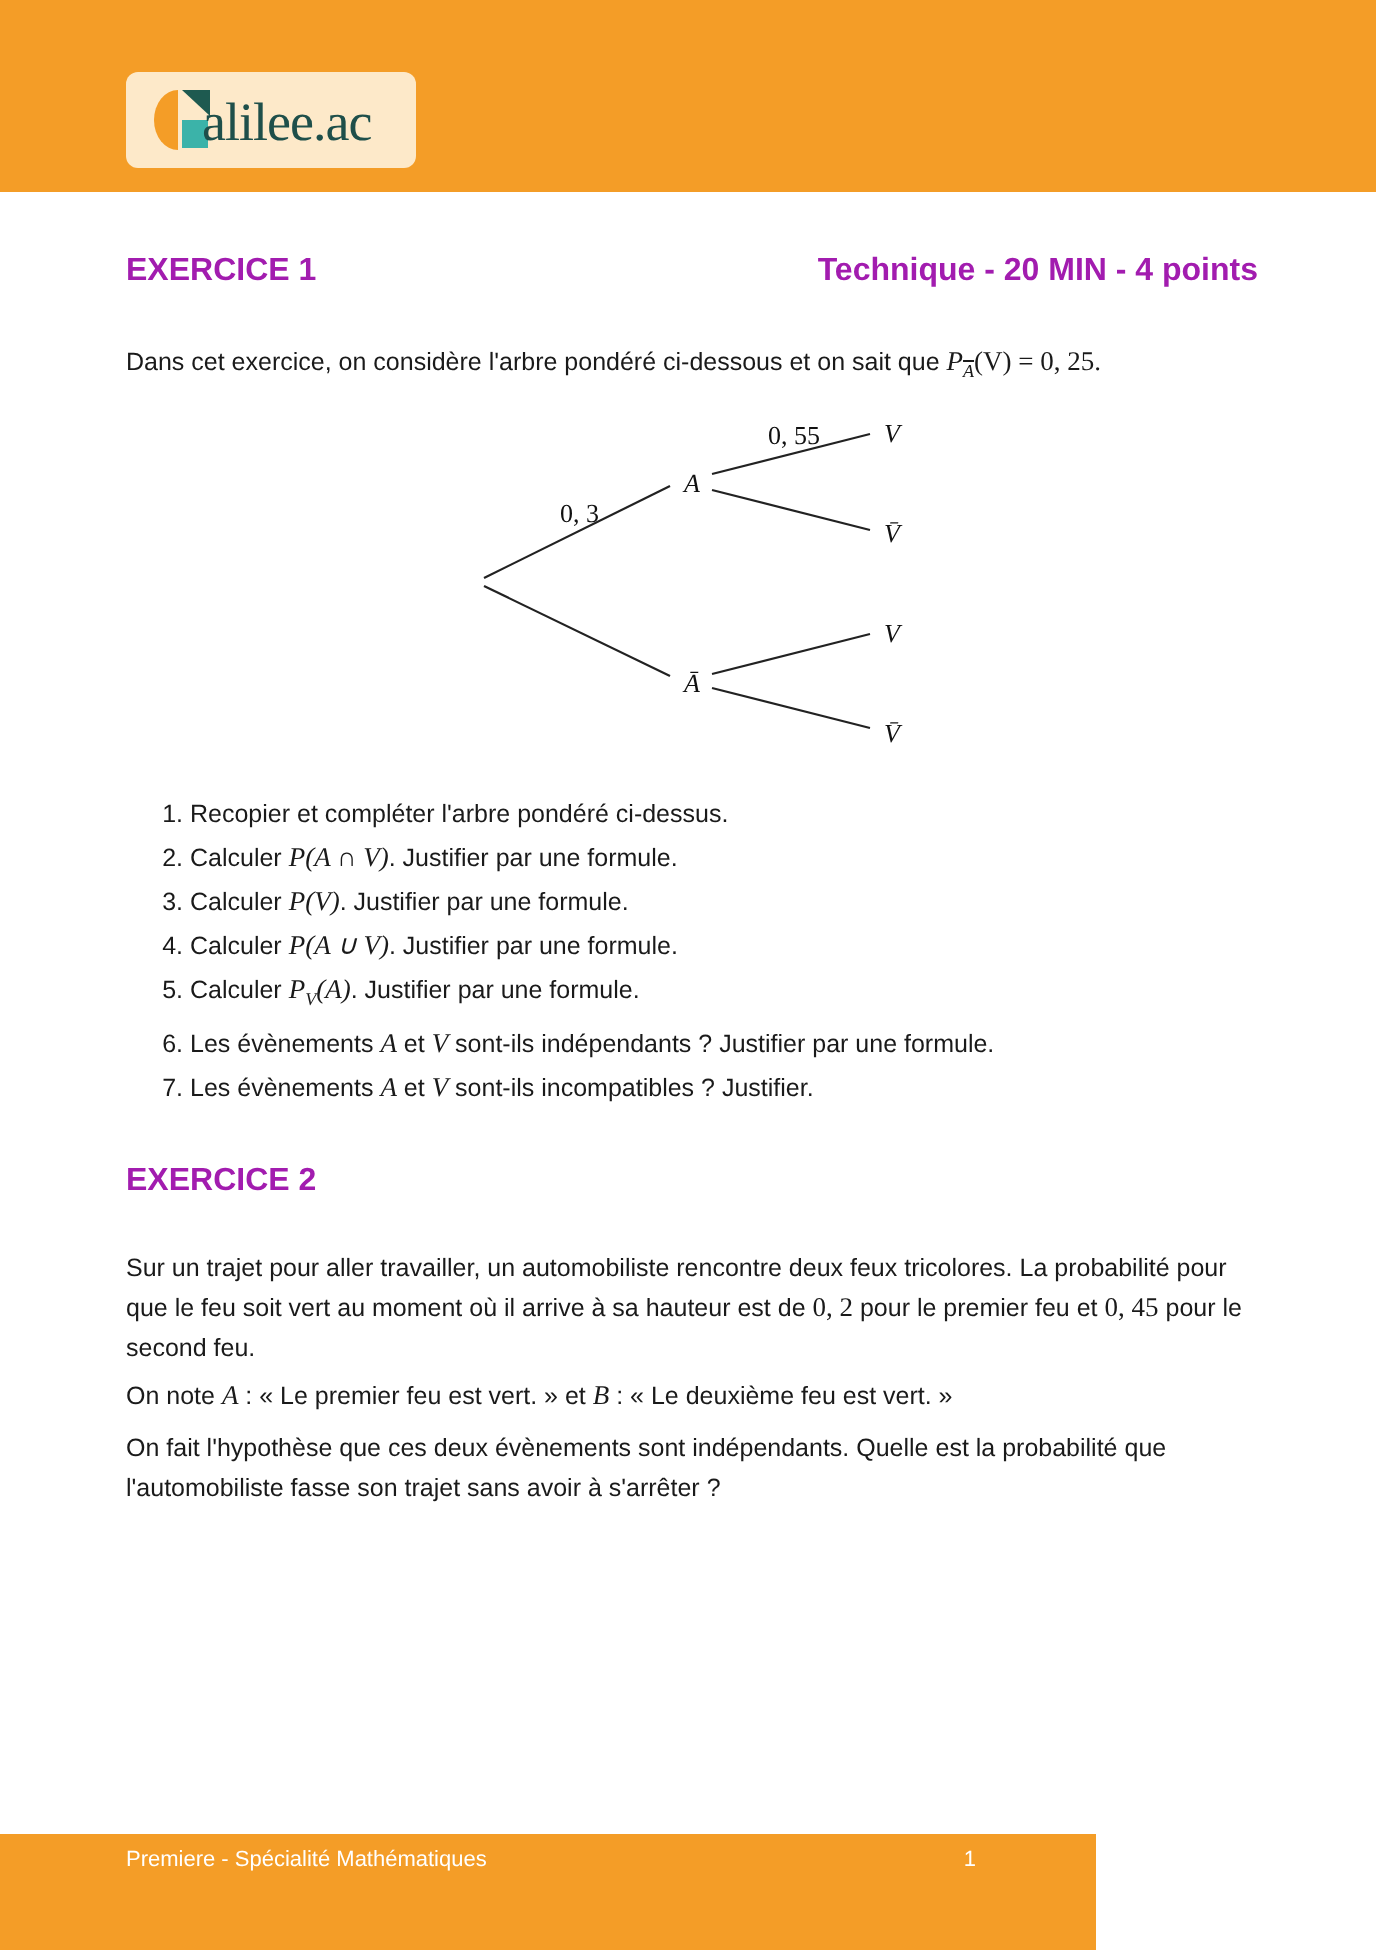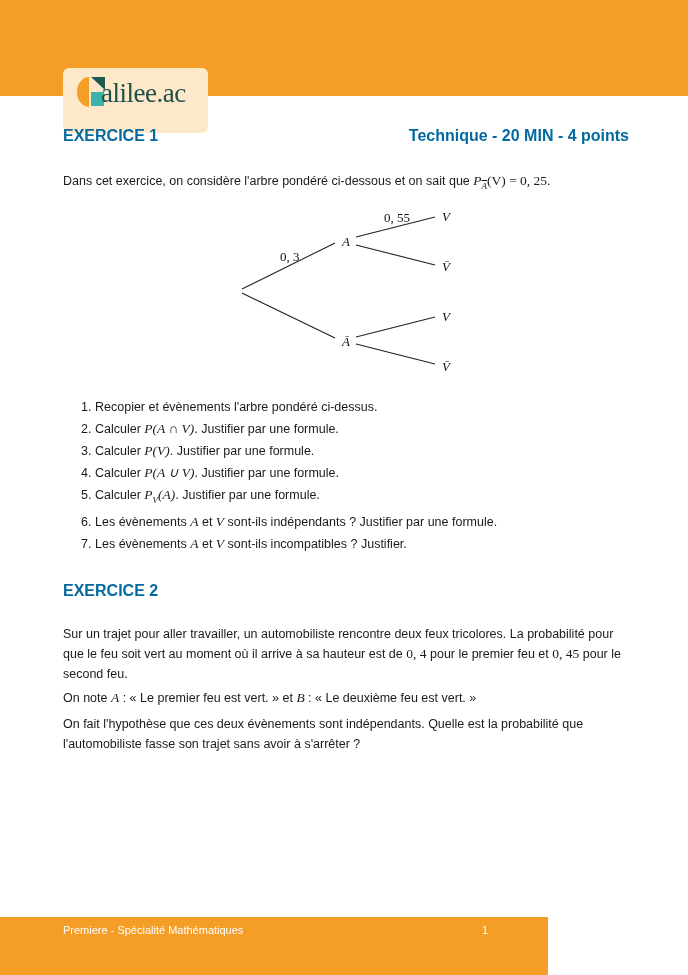--- a/index.html
+++ b/index.html
@@ -5,35 +5,35 @@
   html, body { margin: 0; padding: 0; }
   body {
     width: 688px; height: 975px; position: relative; background: #ffffff;
     font-family: "Liberation Sans", sans-serif; color: #1a1a1a; overflow: hidden;
   }
   .header {
     position: absolute; left: 0; top: 0; width: 688px; height: 96px;
     background: #f49d27;
   }
   .logo {
-    position: absolute; left: 63px; top: 68px; width: 145px; height: 65px;
+    position: absolute; left: 63px; top: 36px; width: 145px; height: 48px;
     background: #fde9c9; border-radius: 6px;
   }
   .logo-mark { position: absolute; left: 14px; top: 9px; width: 30px; height: 30px; }
   .logo-text {
     position: absolute; left: 38px; top: 10px; font-family: "Liberation Serif", serif;
     font-size: 27px; color: #1e4f4a; letter-spacing: -0.5px;
   }
   .header-title {
     position: absolute; right: 60px; top: 56px; color: #ffffff; font-size: 16px;
     letter-spacing: -0.2px;
   }
   .ex-head {
     position: absolute; left: 63px; width: 566px; display: flex; justify-content: space-between;
-    font-weight: bold; font-size: 16px; color: #0369a1;
+    font-weight: bold; font-size: 16px; color: #a21caf;
   }
   .p { position: absolute; left: 63px; width: 566px; font-size: 12.5px; line-height: 20px; }
   .m { font-family: "Liberation Serif", serif; font-style: italic; font-size: 13.5px; }
   .mn { font-family: "Liberation Serif", serif; font-size: 13.5px; }
   .tree { position: absolute; left: 230px; top: 200px; width: 240px; height: 180px; }
   .tree line { stroke: #222; stroke-width: 1.1; }
   .tree text { font-family: "Liberation Serif", serif; font-size: 13px; fill: #111; }
   .tree .it { font-style: italic; }
   ol.questions {
     position: absolute; left: 63px; top: 396px; margin: 0; padding-left: 32px; width: 540px;
@@ -84,35 +84,35 @@
   <text class="it" x="212" y="21">V</text>
   <text class="it" x="212" y="71">V̄</text>
   <text class="it" x="212" y="121">V</text>
   <text class="it" x="212" y="171">V̄</text>
 
   <text x="50" y="61">0, 3</text>
   <text x="154" y="22">0, 55</text>
 </svg>
 
 <ol class="questions">
-  <li><span>Recopier et évènements l'arbre pondéré ci-dessus.</span></li>
+  <li><span>Recopier et compléter l'arbre pondéré ci-dessus.</span></li>
   <li><span>Calculer </span><span class="m">P(A ∩ V)</span><span>. Justifier par une formule.</span></li>
   <li><span>Calculer </span><span class="m">P(V)</span><span>. Justifier par une formule.</span></li>
   <li><span>Calculer </span><span class="m">P(A ∪ V)</span><span>. Justifier par une formule.</span></li>
   <li><span>Calculer </span><span class="m"><span>P</span><sub style="font-size:9px;">V</sub><span>(A)</span></span><span>. Justifier par une formule.</span></li>
   <li><span>Les évènements </span><span class="m">A</span><span> et </span><span class="m">V</span><span> sont-ils indépendants ? Justifier par une formule.</span></li>
   <li><span>Les évènements </span><span class="m">A</span><span> et </span><span class="m">V</span><span> sont-ils incompatibles ? Justifier.</span></li>
 </ol>
 
 <div class="ex-head" style="top:582px;gap:24px;">
   <span>EXERCICE 2</span>
 </div>
 
 <div class="p" style="top:624px;">
-  <span>Sur un trajet pour aller travailler, un automobiliste rencontre deux feux tricolores. La probabilité pour que le feu soit vert au moment où il arrive à sa hauteur est de </span><span class="mn">0, 4</span><span> pour le premier feu et </span><span class="mn">0, 45</span><span> pour le second feu.</span>
+  <span>Sur un trajet pour aller travailler, un automobiliste rencontre deux feux tricolores. La probabilité pour que le feu soit vert au moment où il arrive à sa hauteur est de </span><span class="mn">0, 2</span><span> pour le premier feu et </span><span class="mn">0, 45</span><span> pour le second feu.</span>
 </div>
 
 <div class="p" style="top:688px;">
   <span>On note </span><span class="m">A</span><span> : « Le premier feu est vert. » et </span><span class="m">B</span><span> : « Le deuxième feu est vert. »</span>
 </div>
 
 <div class="p" style="top:714px;">
   <span>On fait l'hypothèse que ces deux évènements sont indépendants. Quelle est la probabilité que l'automobiliste fasse son trajet sans avoir à s'arrêter ?</span>
 </div>
 

